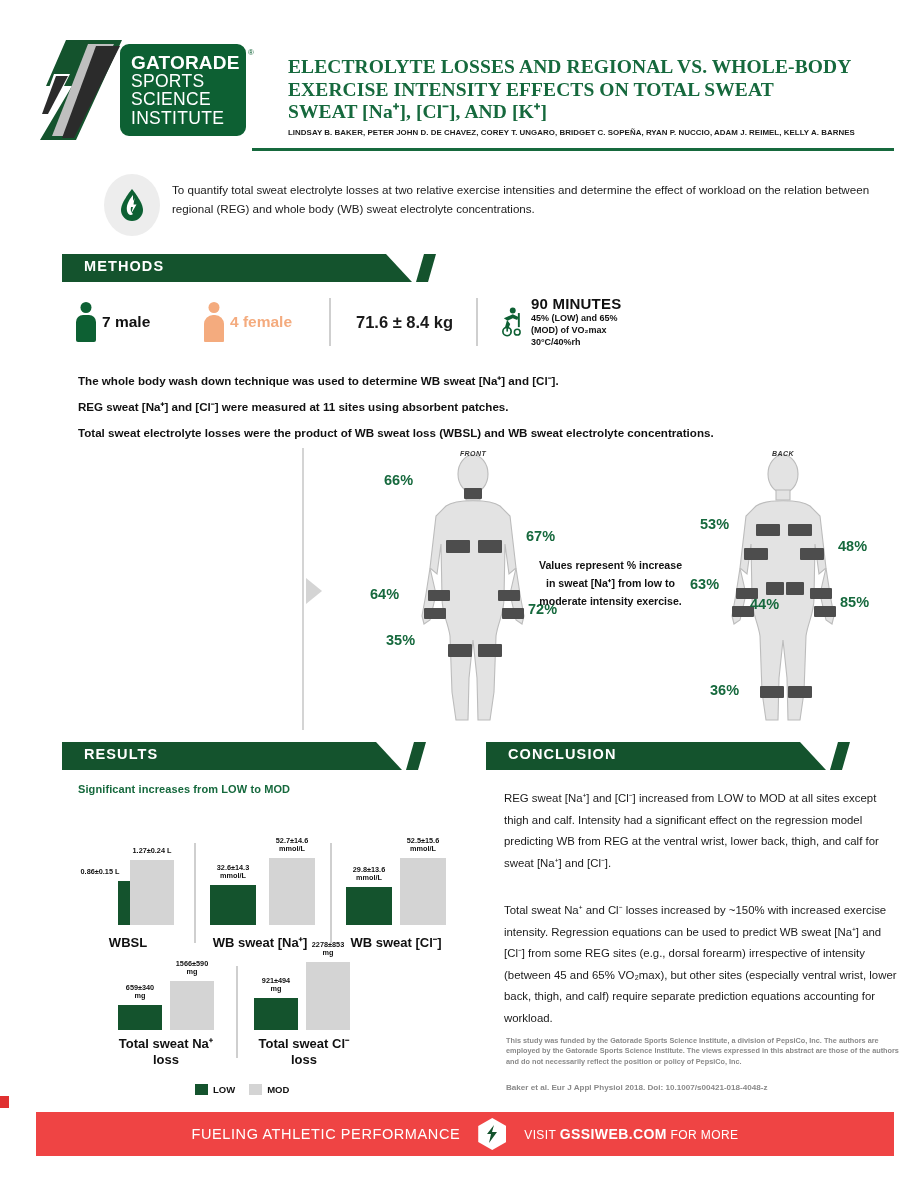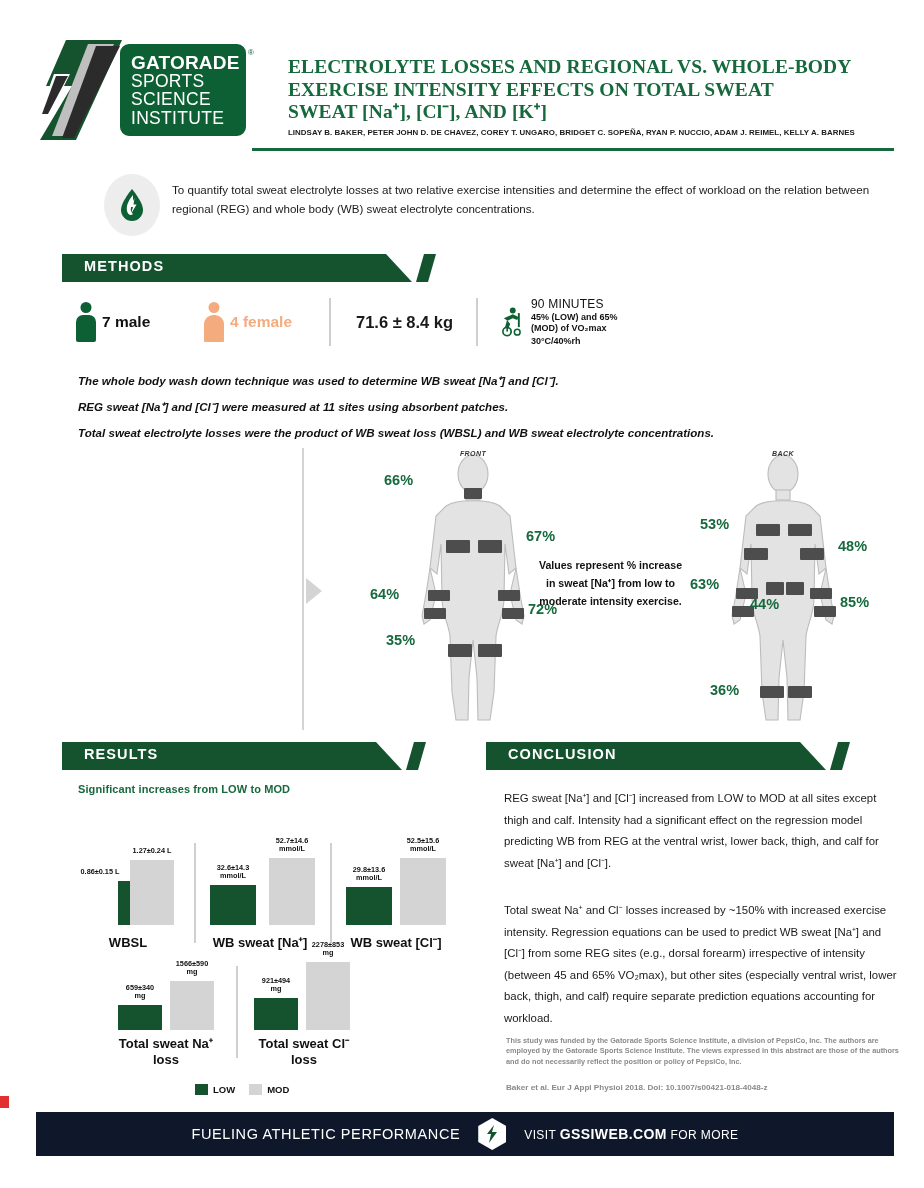--- a/index.html
+++ b/index.html
@@ -80,25 +80,25 @@
 
   .methods-row { position: absolute; left: 76px; top: 294px; width: 560px; height: 56px; }
   .m-cell { position: absolute; top: 0; height: 56px; display: flex; align-items: center; }
   .m-div { position: absolute; top: 4px; width: 1.5px; height: 48px; background: #cfcfcf; }
   .person { width: 20px; height: 40px; position: relative; }
   .person .head { position: absolute; left: 50%; transform: translateX(-50%); top: 0; width: 11px; height: 11px; border-radius: 50%; }
   .person .body { position: absolute; left: 0; top: 13px; width: 20px; height: 27px; border-radius: 7px 7px 2px 2px; }
   .person.female .body { border-radius: 9px 9px 1px 1px; }
   .m-label { font-size: 15.5px; font-weight: bold; margin-left: 6px; }
   .m-weight { font-size: 16.5px; font-weight: bold; color: #1a1a1a; }
-  .m-min-title { font-size: 12px; font-weight: normal; letter-spacing: .2px; }
+  .m-min-title { font-size: 15px; font-weight: bold; letter-spacing: .2px; }
   .m-min-sub { font-size: 9px; font-weight: bold; line-height: 11.5px; margin-top: 1px; }
 
   .methods-lines { position: absolute; left: 78px; top: 368px; width: 720px; }
-  .methods-lines p { font-size: 11.6px; font-weight: bold; line-height: 26px; color: #111; font-style: italic; }
+  .methods-lines p { font-size: 11.6px; font-weight: bold; line-height: 26px; color: #111; }
 
   
   .bodysec { position: absolute; left: 78px; top: 448px; width: 816px; height: 288px; }
   .wbw-block { position: absolute; left: 0; top: 88px; width: 215px; }
   .wbw-head { font-size: 13px; font-weight: bold; color: #111; margin-bottom: 7px; }
   .wbw-val { font-size: 13.5px; font-weight: bold; color: #16693d; margin-bottom: 3px; }
   .wbw-vs { font-size: 10.5px; font-style: italic; color: #16693d; margin-bottom: 4px; }
   .vline { position: absolute; left: 224px; top: 0; width: 2px; height: 282px; background: #d4d4d4; }
   .arrow {
     position: absolute; left: 228px; top: 130px; width: 16px; height: 26px;
@@ -162,21 +162,21 @@
     font-size: 7.3px; font-weight: bold; line-height: 10.4px; color: #8a8a8a;
   }
   .citation {
     position: absolute; left: 506px; top: 1083px;
     font-size: 8.1px; font-weight: bold; color: #8a8a8a;
   }
 
   
   .footer {
     position: absolute; left: 36px; top: 1112px; width: 858px; height: 44px;
-    background: #0f172a; display: flex; align-items: center; justify-content: center; gap: 18px;
+    background: #ef4444; display: flex; align-items: center; justify-content: center; gap: 18px;
   }
   .footer .f1 { color: #fff; font-size: 14.5px; letter-spacing: .6px; }
   .footer .f2 { color: #fff; font-size: 12px; letter-spacing: .4px; }
   .footer .f2 b { font-size: 14px; font-weight: bold; }
   .footer .bolt-hex {
     width: 28px; height: 32px; background: #fff;
     clip-path: polygon(50% 0, 100% 25%, 100% 75%, 50% 100%, 0 75%, 0 25%);
     display: flex; align-items: center; justify-content: center;
   }
   .red-mark { position: absolute; left: 0; top: 1096px; width: 9px; height: 12px; background: #e03030; }

